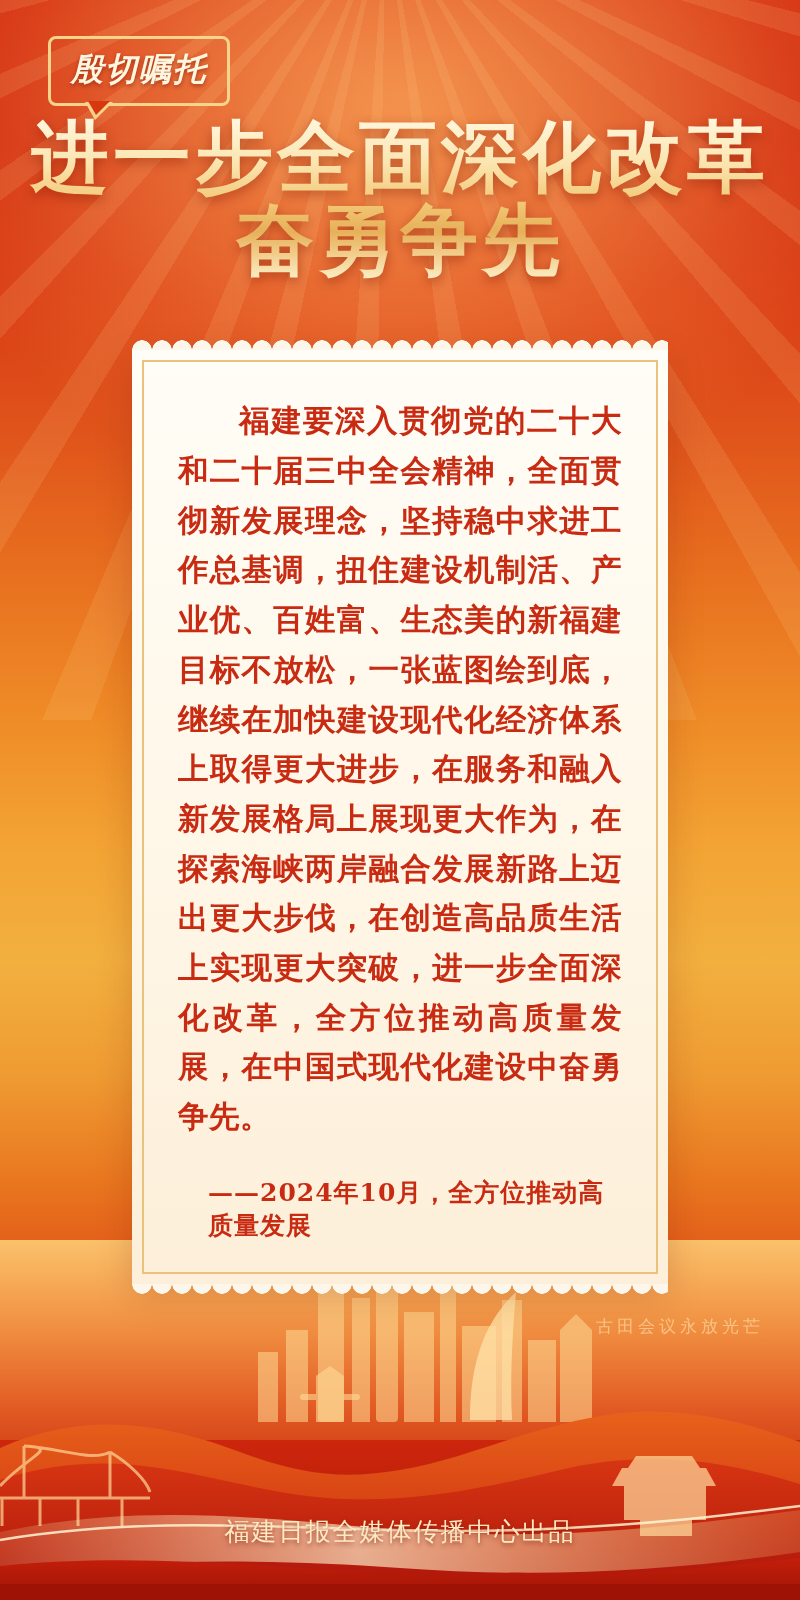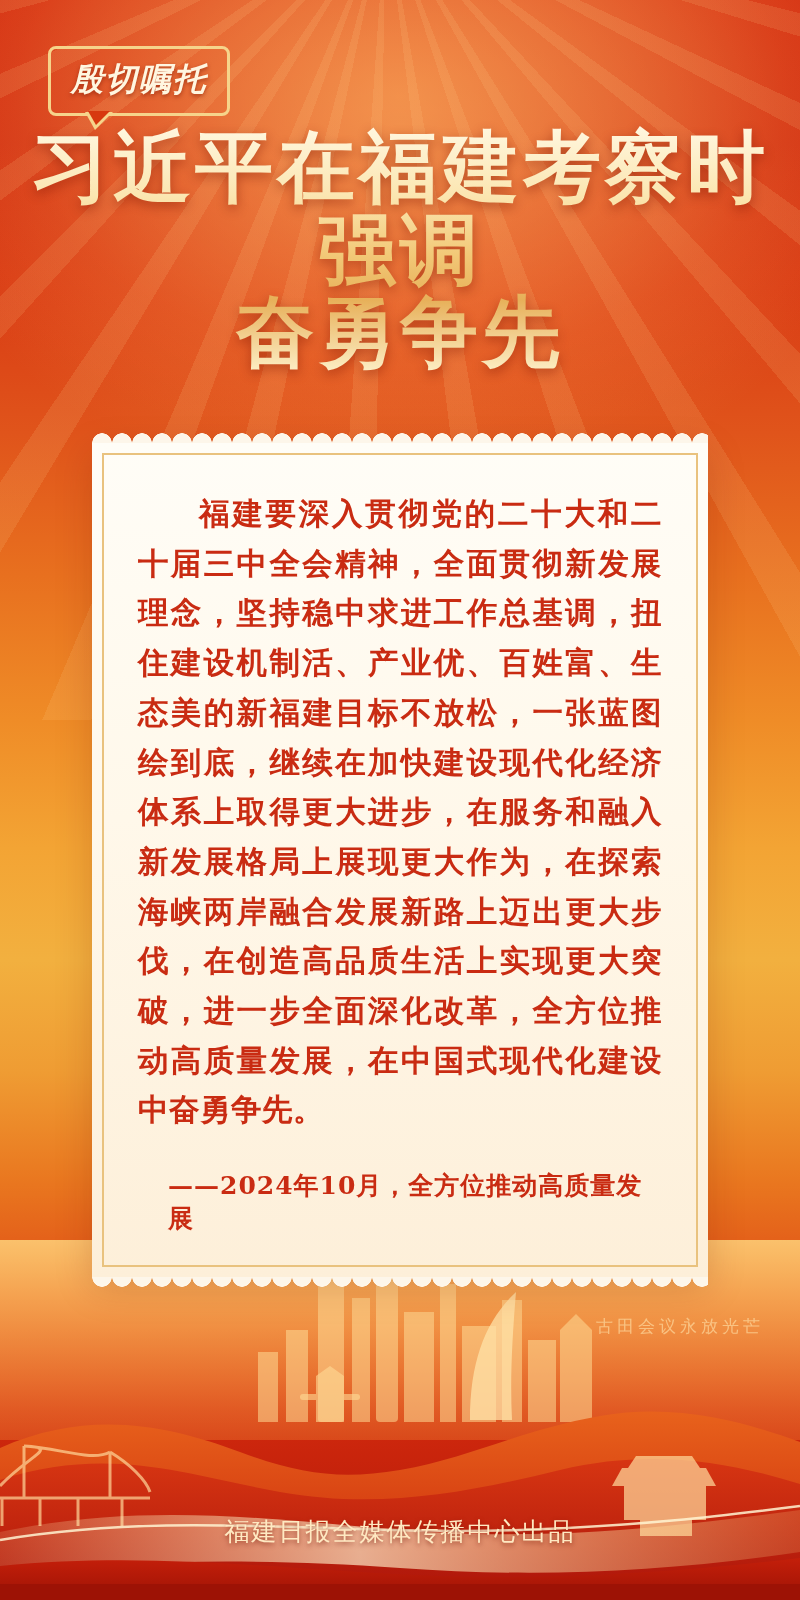--- a/index.html
+++ b/index.html
@@ -56,21 +56,21 @@
     top: -260px; left: 50%;
     transform: translateX(-50%);
     width: 1000px; height: 700px;
     background: radial-gradient(ellipse at 50% 55%, rgba(255,190,110,.45) 0%, rgba(255,140,60,0) 70%);
     pointer-events: none;
   }
 
   
   .header {
     position: relative;
-    padding-top: 46px;
+    padding-top: 36px;
     text-align: center;
     z-index: 5;
   }
 
   .badge-wrap {
     position: relative;
     width: 215px;
     margin: 0 0 10px 48px;
     text-align: left;
   }
@@ -123,21 +123,21 @@
     -webkit-text-fill-color: transparent;
     filter: drop-shadow(0 4px 6px rgba(120,15,0,.45));
     padding: 0 30px;
   }
   .title .line2 { display: block; }
 
   
   .card-outer {
     position: relative;
     margin: 52px auto 0 auto;
-    width: 616px;
+    width: 536px;
     z-index: 6;
   }
   
   .scallop {
     position: relative;
     height: 17px;
     background:
       radial-gradient(circle at 10px 17px, #fdf6ea 9.5px, rgba(253,246,234,0) 10px) repeat-x;
     background-size: 20px 17px;
   }
@@ -217,21 +217,21 @@
 <div class="poster">
 
   <div class="glow-top"></div>
   <div class="rays"></div>
 
   <div class="header">
     <div class="badge-wrap">
       <span class="badge">殷切嘱托</span>
     </div>
     <div class="title">
-      <span class="line1">习近平在福建考察时强调</span>
+      <span class="line1">进一步全面深化改革</span>
       <span class="line2">奋勇争先</span>
     </div>
   </div>
 
   <div class="card-outer">
     <div class="scallop"></div>
     <div class="card">
       <div class="card-inner">
         <div class="quote">福建要深入贯彻党的二十大和二十届三中全会精神，全面贯彻新发展理念，坚持稳中求进工作总基调，扭住建设机制活、产业优、百姓富、生态美的新福建目标不放松，一张蓝图绘到底，继续在加快建设现代化经济体系上取得更大进步，在服务和融入新发展格局上展现更大作为，在探索海峡两岸融合发展新路上迈出更大步伐，在创造高品质生活上实现更大突破，进一步全面深化改革，全方位推动高质量发展，在中国式现代化建设中奋勇争先。</div>
         <div class="attribution">——2024年10月，全方位推动高质量发展</div>

